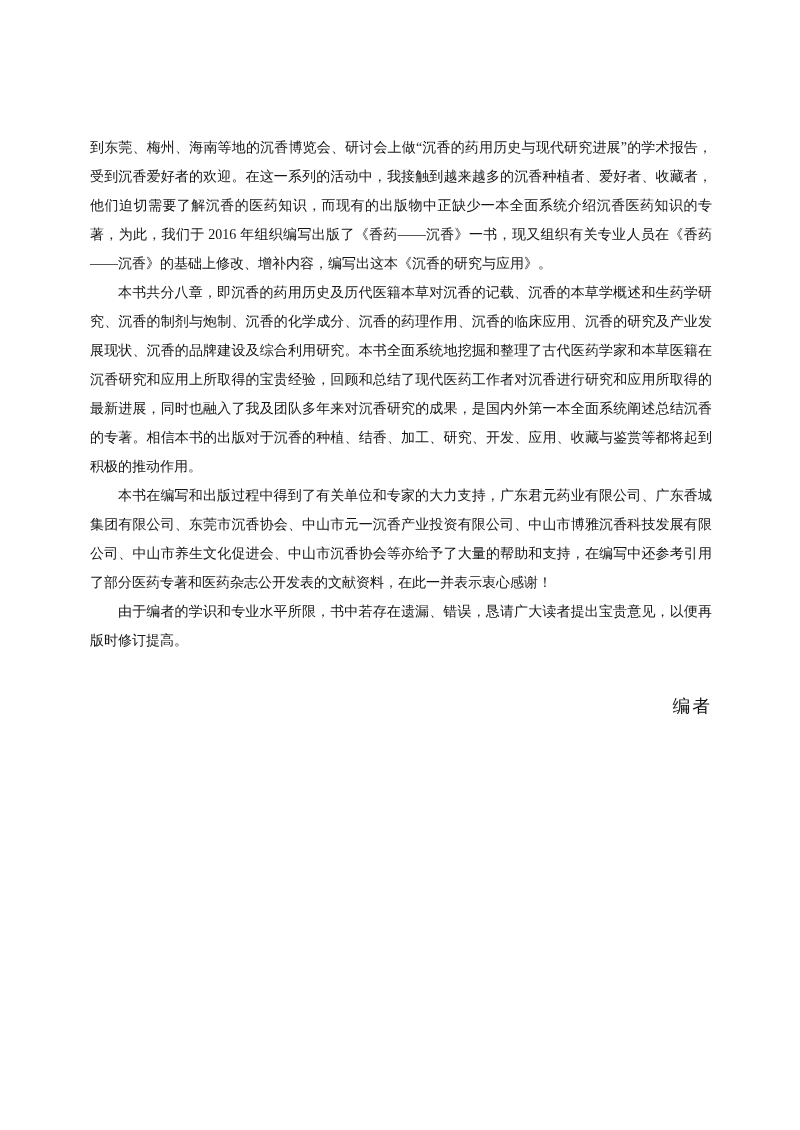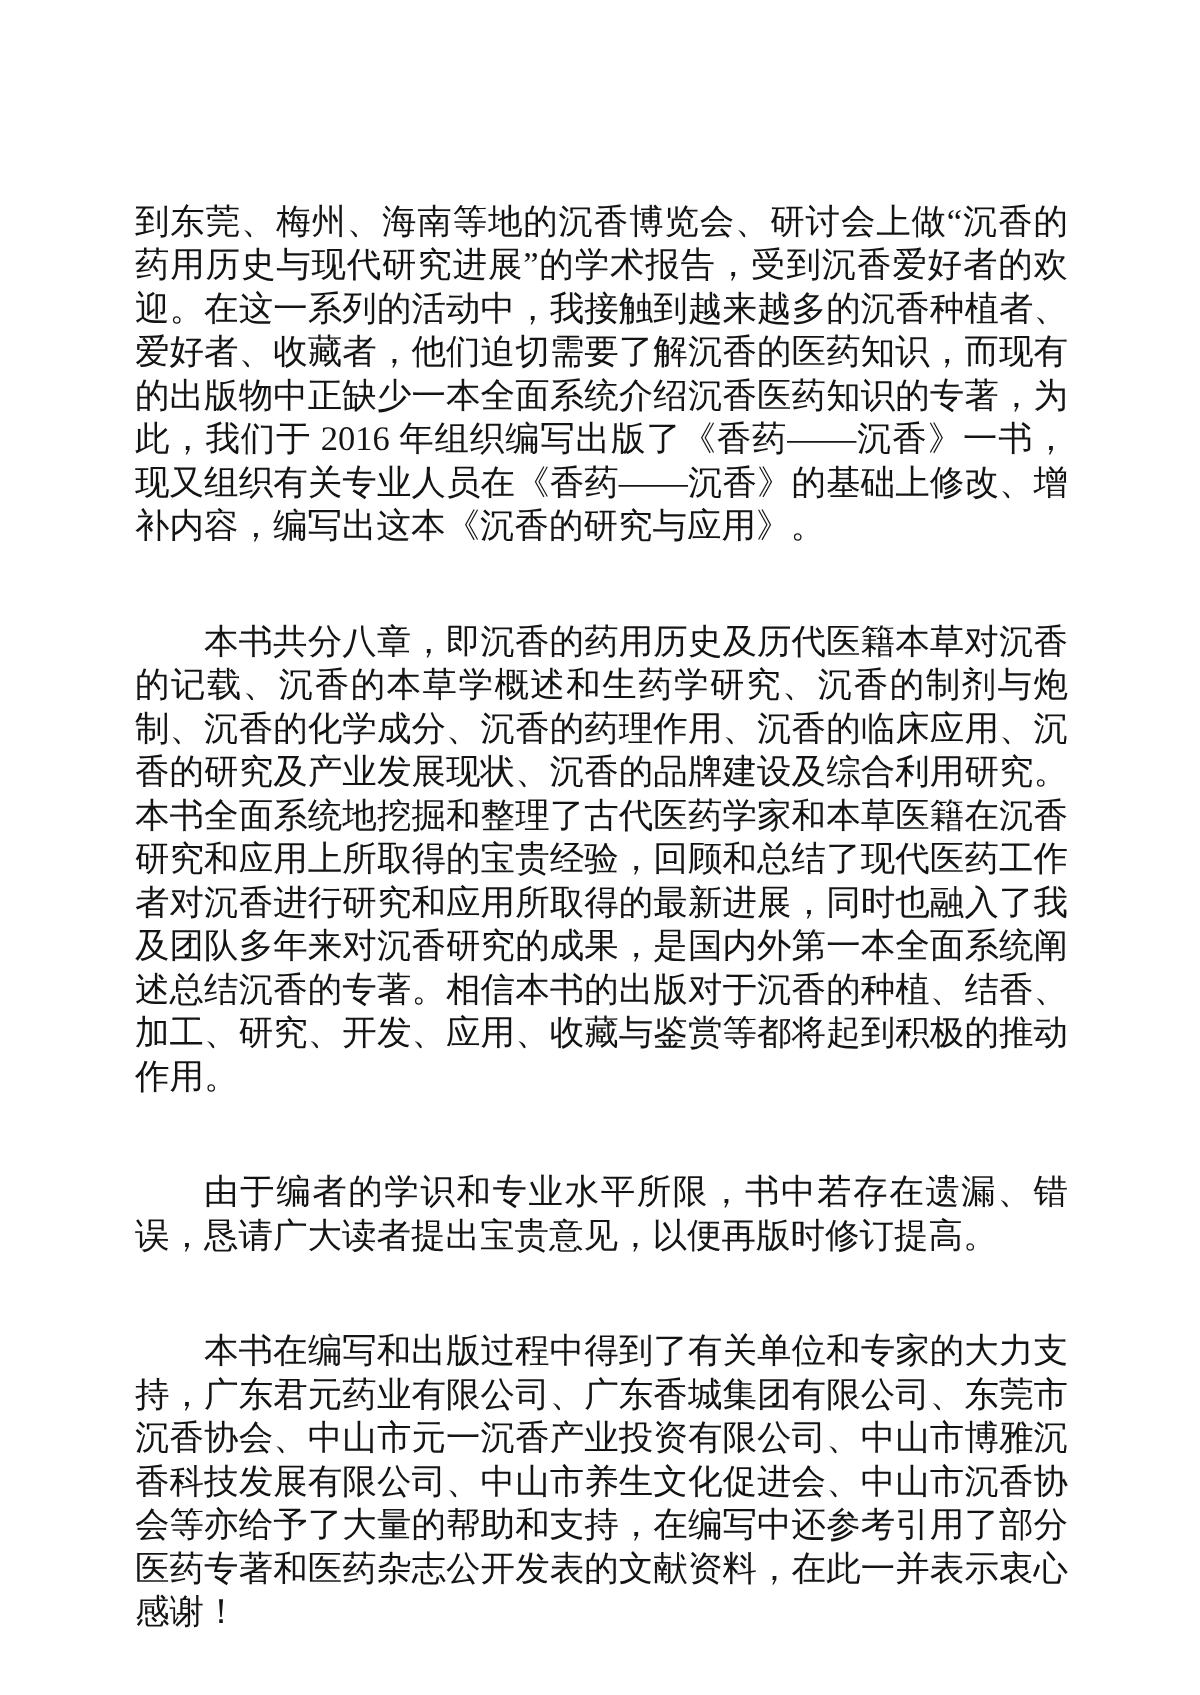--- a/index.html
+++ b/index.html
@@ -21,48 +21,48 @@
     background: #ffffff;
   }
   .content {
     position: absolute;
     left: 90px;
     top: 133px;
     width: 622px;
   }
   p.body-par {
     margin: 0;
-    font-size: 23px;
+    font-size: 14px;
     line-height: 29px;
     text-align: justify;
     text-justify: inter-character;
     word-break: break-all;
   }
   p.body-par.indent {
     text-indent: 2em;
-    margin-top: 48px;
   }
   .signature {
     margin: 37px 0 0 auto;
     width: 210px;
     text-align: center;
     font-size: 17.8px;
     line-height: 29px;
   }
   .signature .author {
     letter-spacing: 2px;
+    text-align: right;
   }
 </style>
 </head>
 <body>
 
 <div class="page">
   <div class="content">
     <p class="body-par">到东莞、梅州、海南等地的沉香博览会、研讨会上做“沉香的药用历史与现代研究进展”的学术报告，受到沉香爱好者的欢迎。在这一系列的活动中，我接触到越来越多的沉香种植者、爱好者、收藏者，他们迫切需要了解沉香的医药知识，而现有的出版物中正缺少一本全面系统介绍沉香医药知识的专著，为此，我们于 2016 年组织编写出版了《香药——沉香》一书，现又组织有关专业人员在《香药——沉香》的基础上修改、增补内容，编写出这本《沉香的研究与应用》。</p>
     <p class="body-par indent">本书共分八章，即沉香的药用历史及历代医籍本草对沉香的记载、沉香的本草学概述和生药学研究、沉香的制剂与炮制、沉香的化学成分、沉香的药理作用、沉香的临床应用、沉香的研究及产业发展现状、沉香的品牌建设及综合利用研究。本书全面系统地挖掘和整理了古代医药学家和本草医籍在沉香研究和应用上所取得的宝贵经验，回顾和总结了现代医药工作者对沉香进行研究和应用所取得的最新进展，同时也融入了我及团队多年来对沉香研究的成果，是国内外第一本全面系统阐述总结沉香的专著。相信本书的出版对于沉香的种植、结香、加工、研究、开发、应用、收藏与鉴赏等都将起到积极的推动作用。</p>
+    <p class="body-par indent">本书在编写和出版过程中得到了有关单位和专家的大力支持，广东君元药业有限公司、广东香城集团有限公司、东莞市沉香协会、中山市元一沉香产业投资有限公司、中山市博雅沉香科技发展有限公司、中山市养生文化促进会、中山市沉香协会等亦给予了大量的帮助和支持，在编写中还参考引用了部分医药专著和医药杂志公开发表的文献资料，在此一并表示衷心感谢！</p>
     <p class="body-par indent">由于编者的学识和专业水平所限，书中若存在遗漏、错误，恳请广大读者提出宝贵意见，以便再版时修订提高。</p>
-    <p class="body-par indent">本书在编写和出版过程中得到了有关单位和专家的大力支持，广东君元药业有限公司、广东香城集团有限公司、东莞市沉香协会、中山市元一沉香产业投资有限公司、中山市博雅沉香科技发展有限公司、中山市养生文化促进会、中山市沉香协会等亦给予了大量的帮助和支持，在编写中还参考引用了部分医药专著和医药杂志公开发表的文献资料，在此一并表示衷心感谢！</p>
 
     <div class="signature">
       <div class="author">编者</div>
     </div>
   </div>
 </div>
 
 </body></html>

